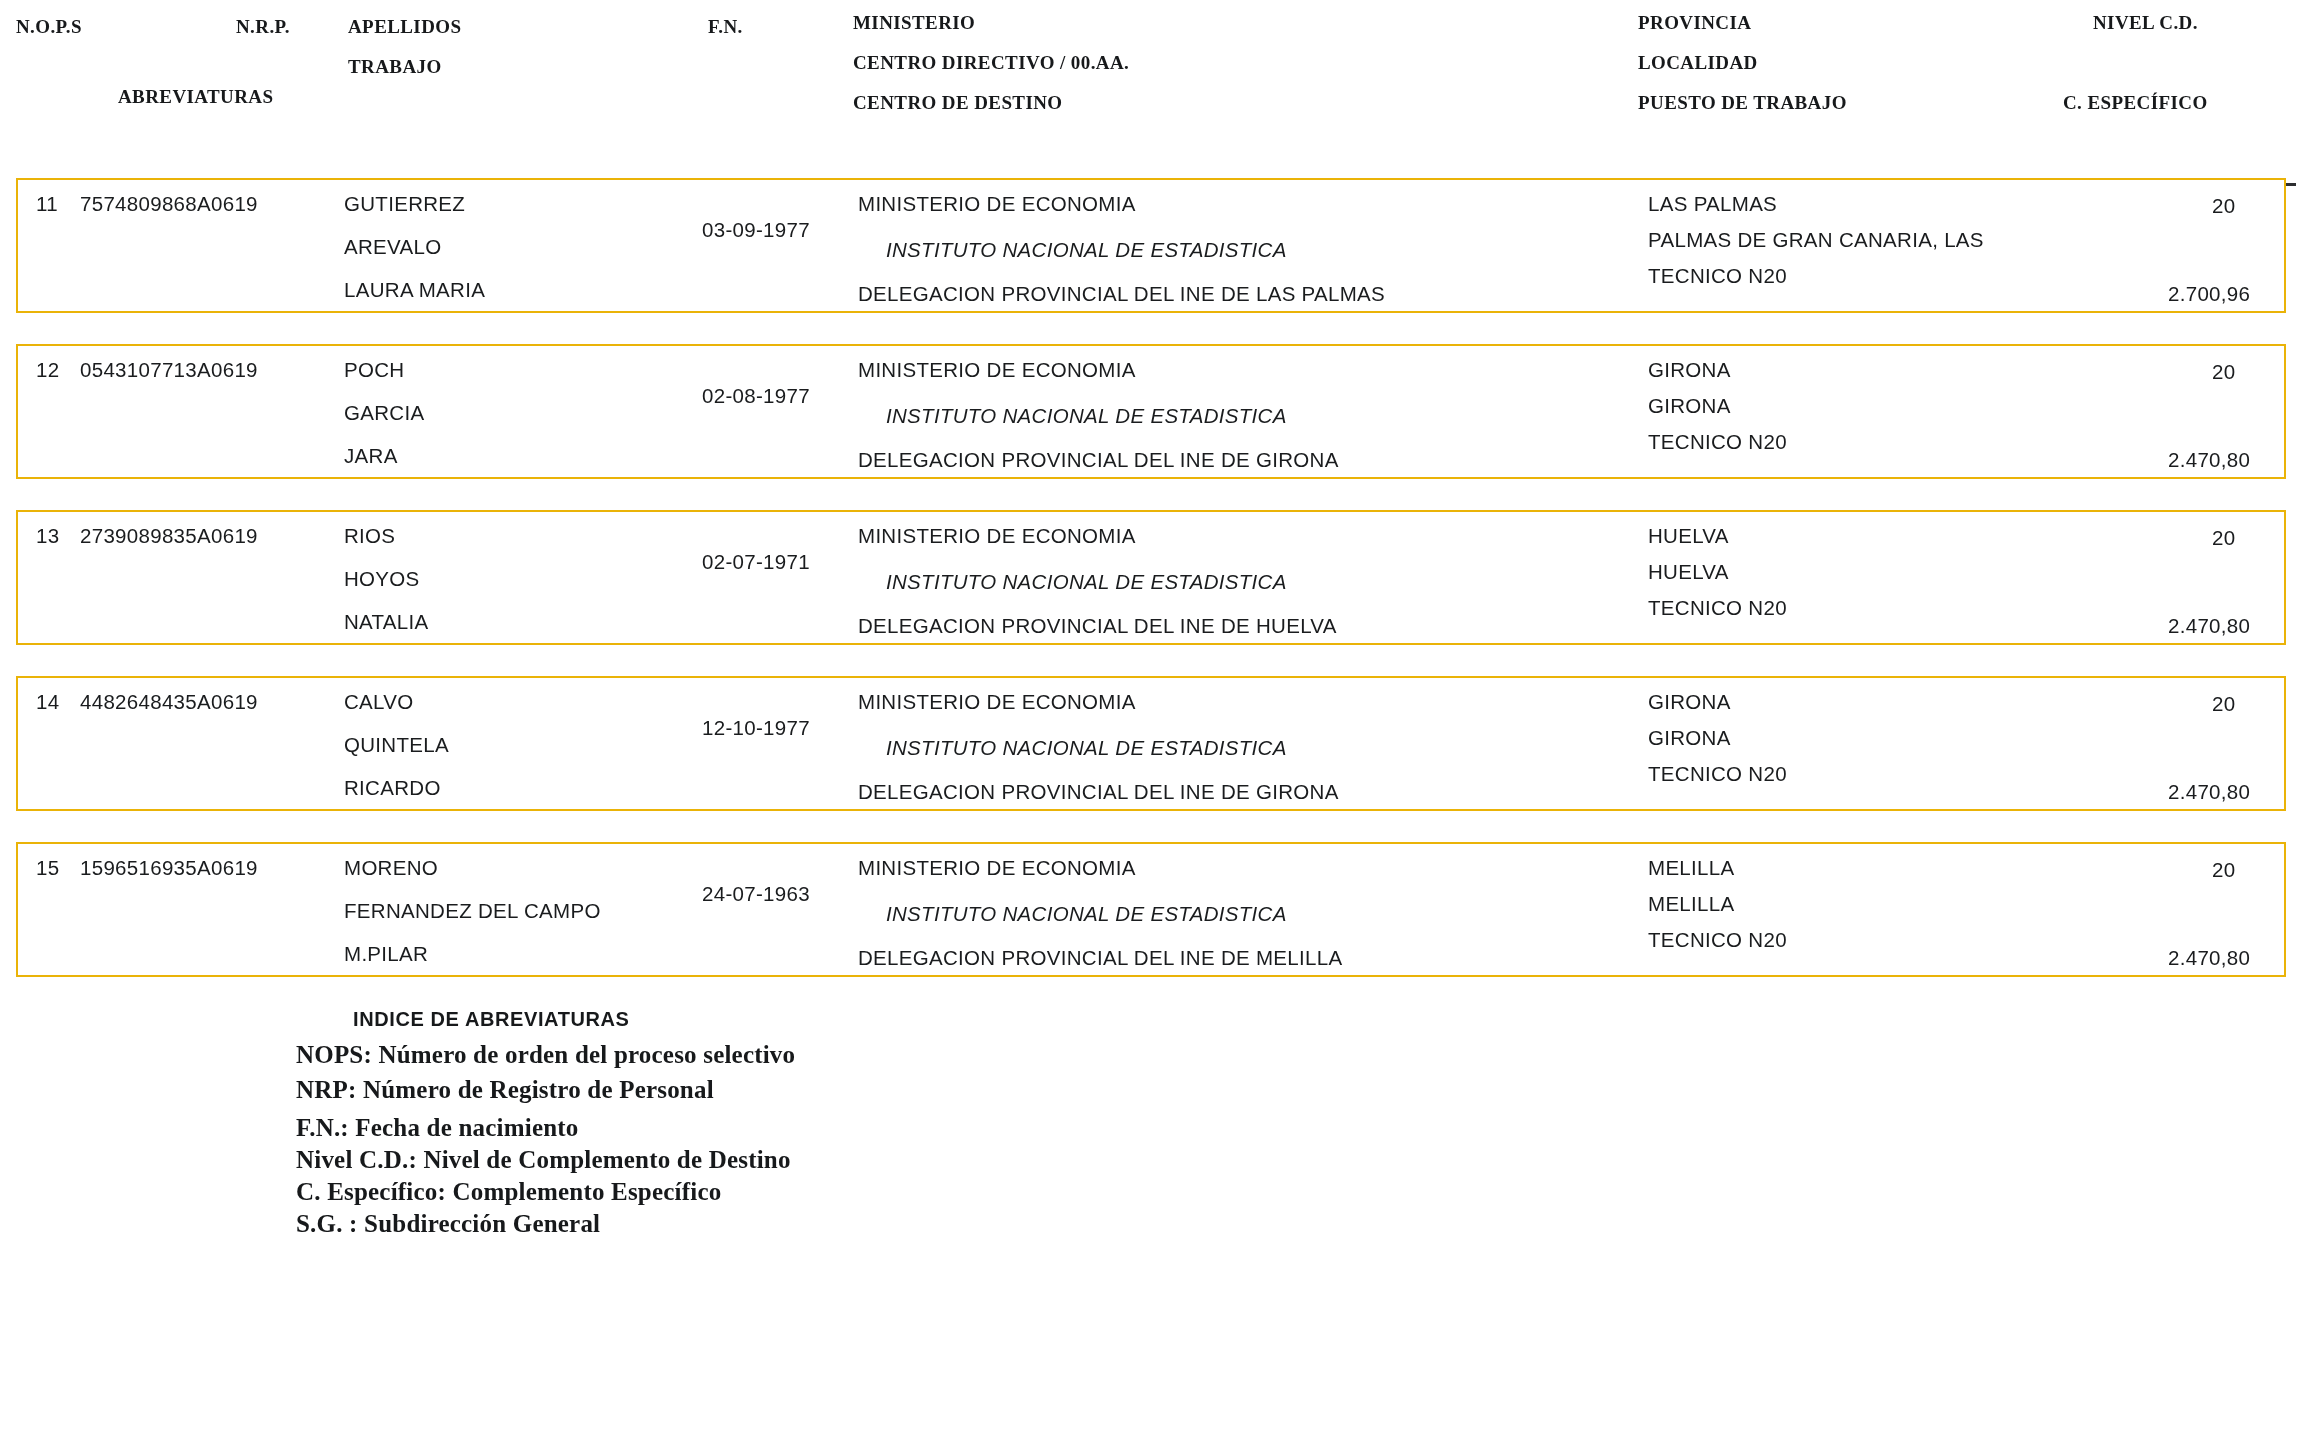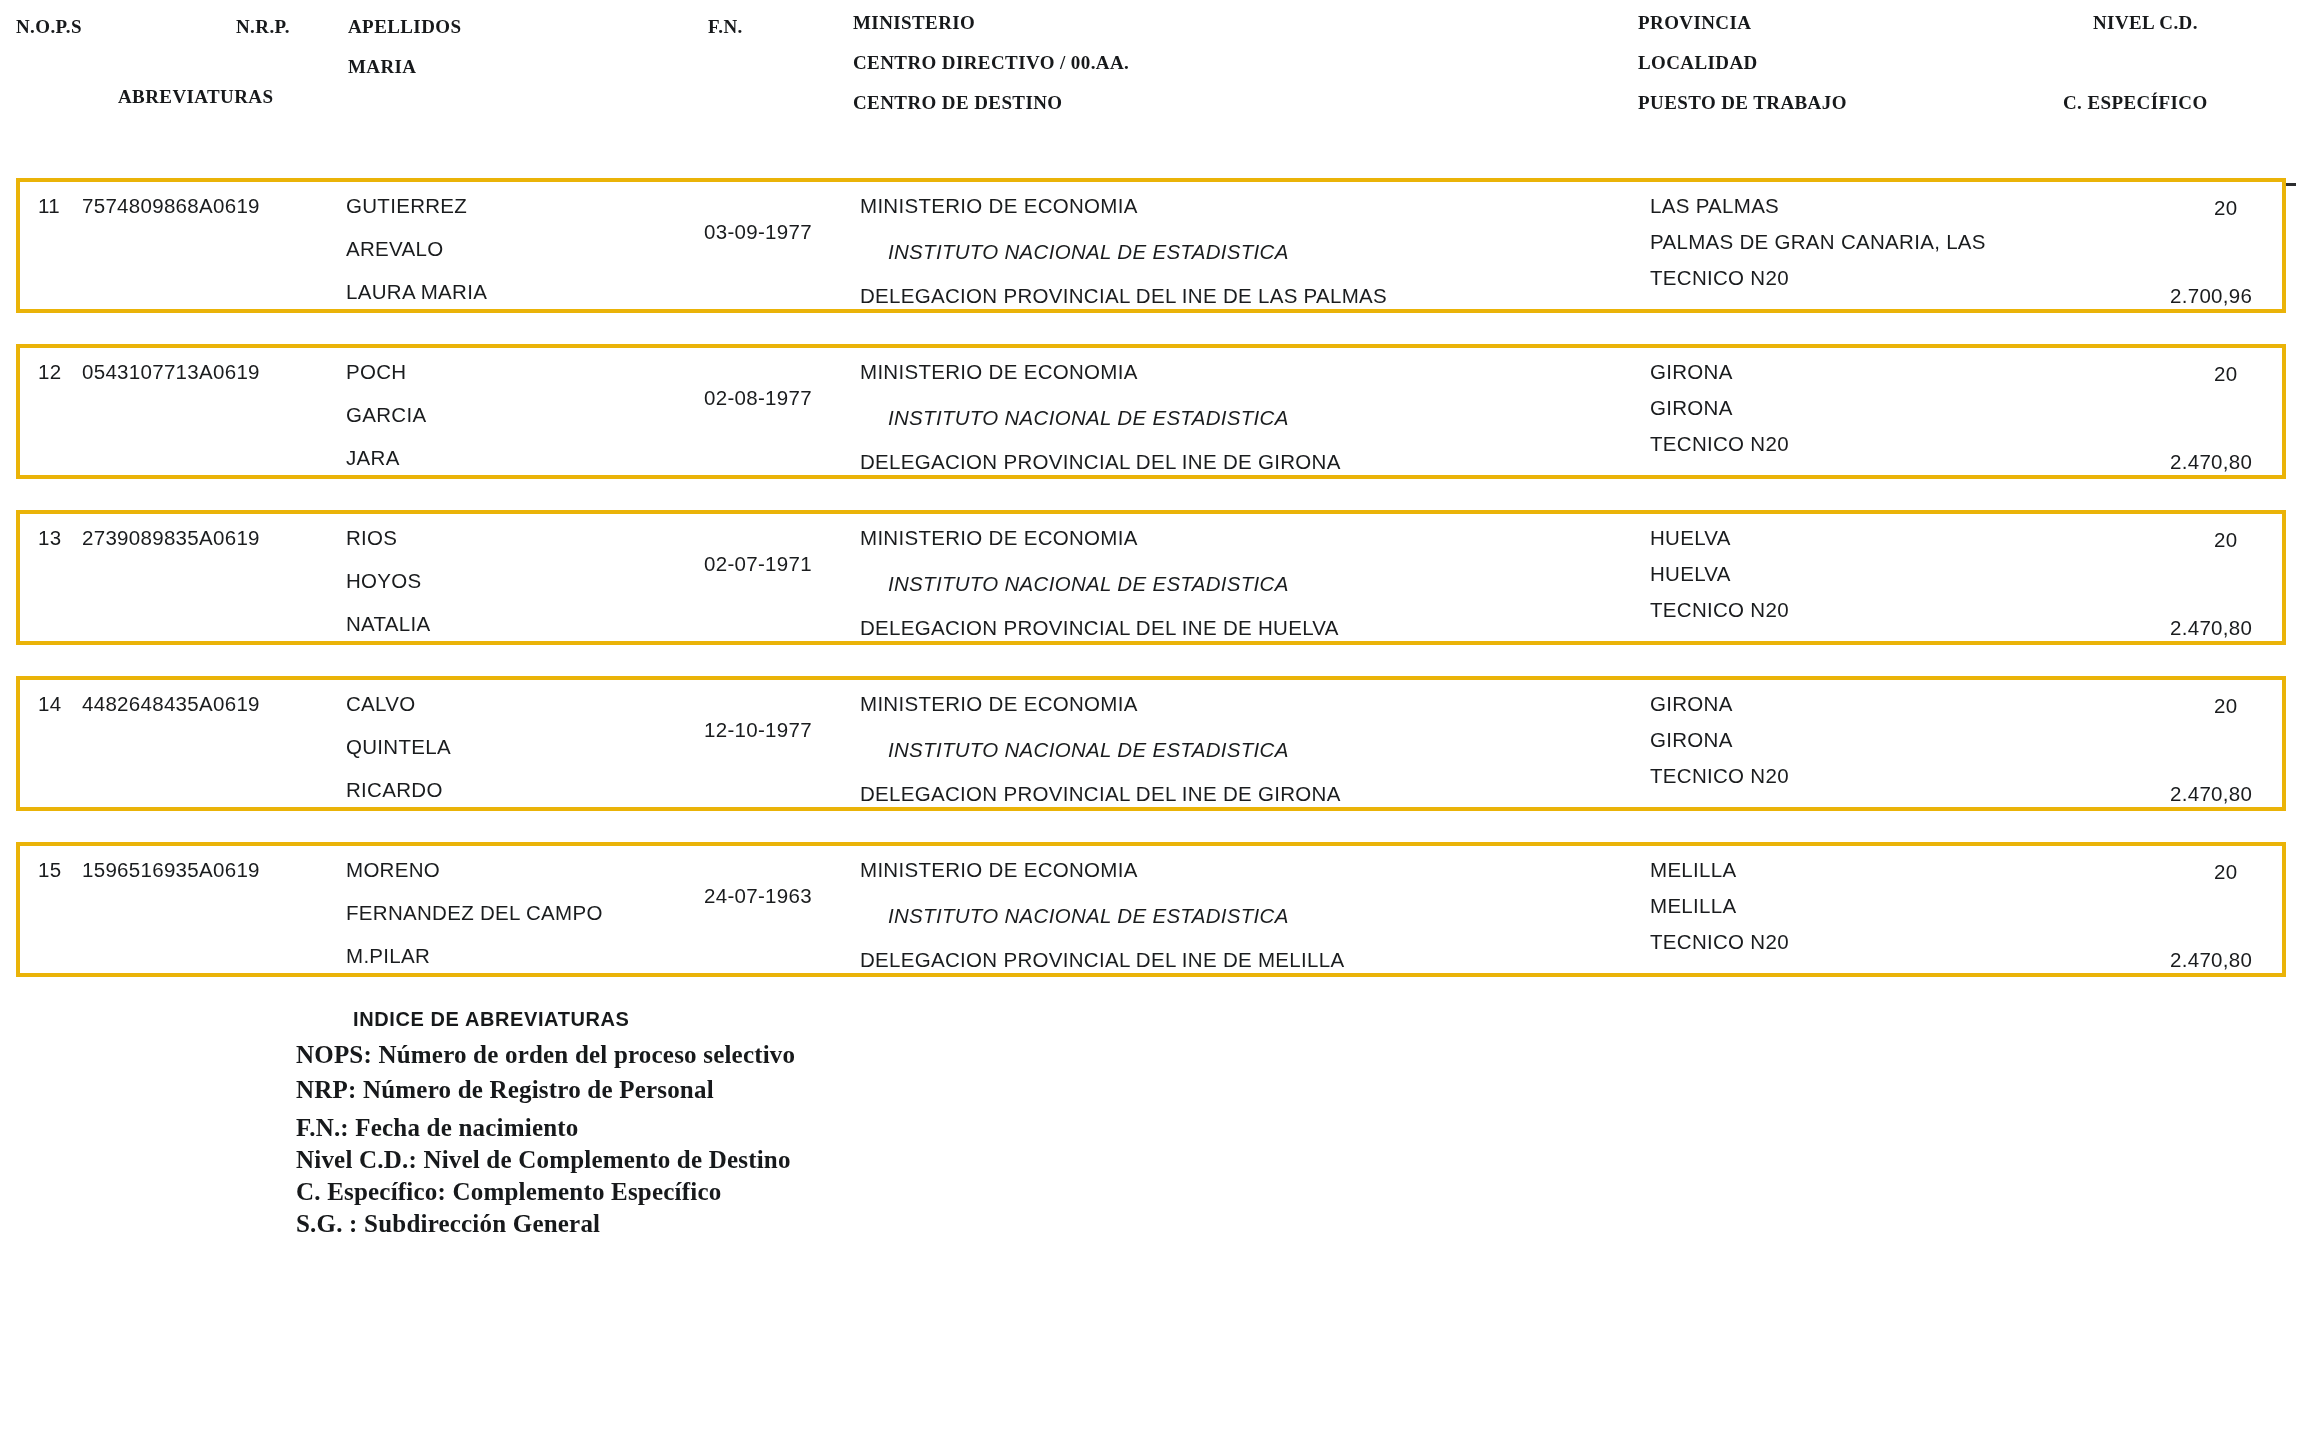--- a/index.html
+++ b/index.html
@@ -61,21 +61,21 @@
   .hdr-rule.r2 { left: 1628px; top: 175px; width: 660px; }
 
   
   .records {
     position: relative;
     margin-top: 20px;
   }
   .record {
     position: relative;
     height: 135px;
-    border: 4px solid #eab308;
+    border: 2px solid #eab308;
     margin: 0 8px 31px 8px;
     box-sizing: border-box;
     background: #fff;
   }
   .record .cell {
     position: absolute;
     font-size: 20.5px;
     letter-spacing: 0.3px;
     color: #1a1c1e;
     white-space: nowrap;
@@ -130,21 +130,21 @@
 </head>
 <body>
 
 <div class="page">
 
   <div class="header">
     <div class="hdr-cell hdr-nops">N.O.P.S</div>
     <div class="hdr-cell hdr-nrp">N.R.P.</div>
     <div class="hdr-cell hdr-esp">ABREVIATURAS</div>
     <div class="hdr-cell hdr-apell">APELLIDOS</div>
-    <div class="hdr-cell hdr-nombre">MARIA</div>
+    <div class="hdr-cell hdr-nombre">TRABAJO</div>
     <div class="hdr-cell hdr-fn">F.N.</div>
     <div class="hdr-cell hdr-min">MINISTERIO</div>
     <div class="hdr-cell hdr-cdir">CENTRO DIRECTIVO / 00.AA.</div>
     <div class="hdr-cell hdr-cdest">CENTRO DE DESTINO</div>
     <div class="hdr-cell hdr-prov">PROVINCIA</div>
     <div class="hdr-cell hdr-local">LOCALIDAD</div>
     <div class="hdr-cell hdr-puesto">PUESTO DE TRABAJO</div>
     <div class="hdr-cell hdr-nivel">NIVEL C.D.</div>
     <div class="hdr-cell hdr-cesp">C. ESPECÍFICO</div>
 

